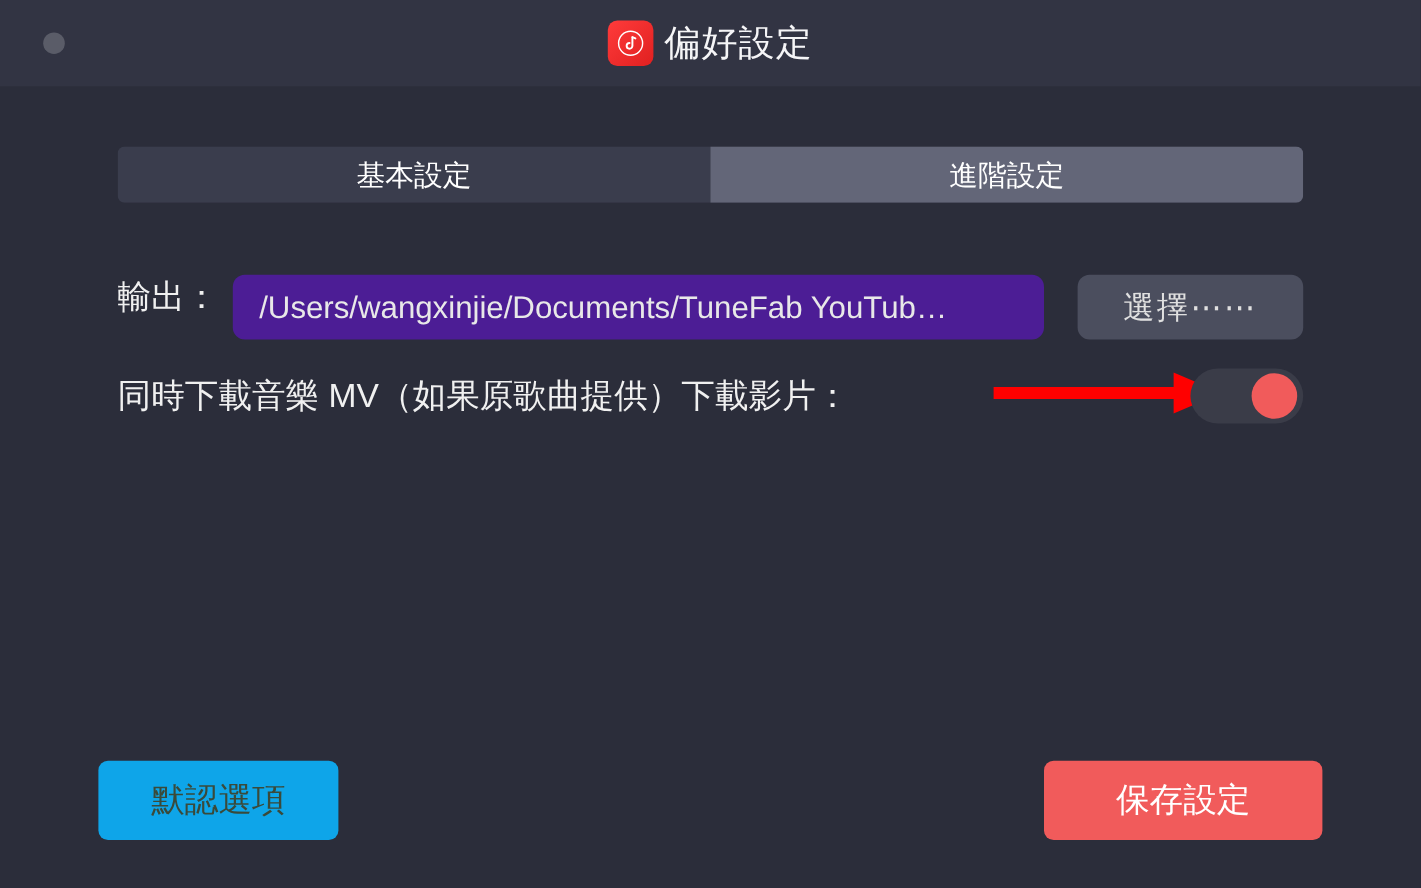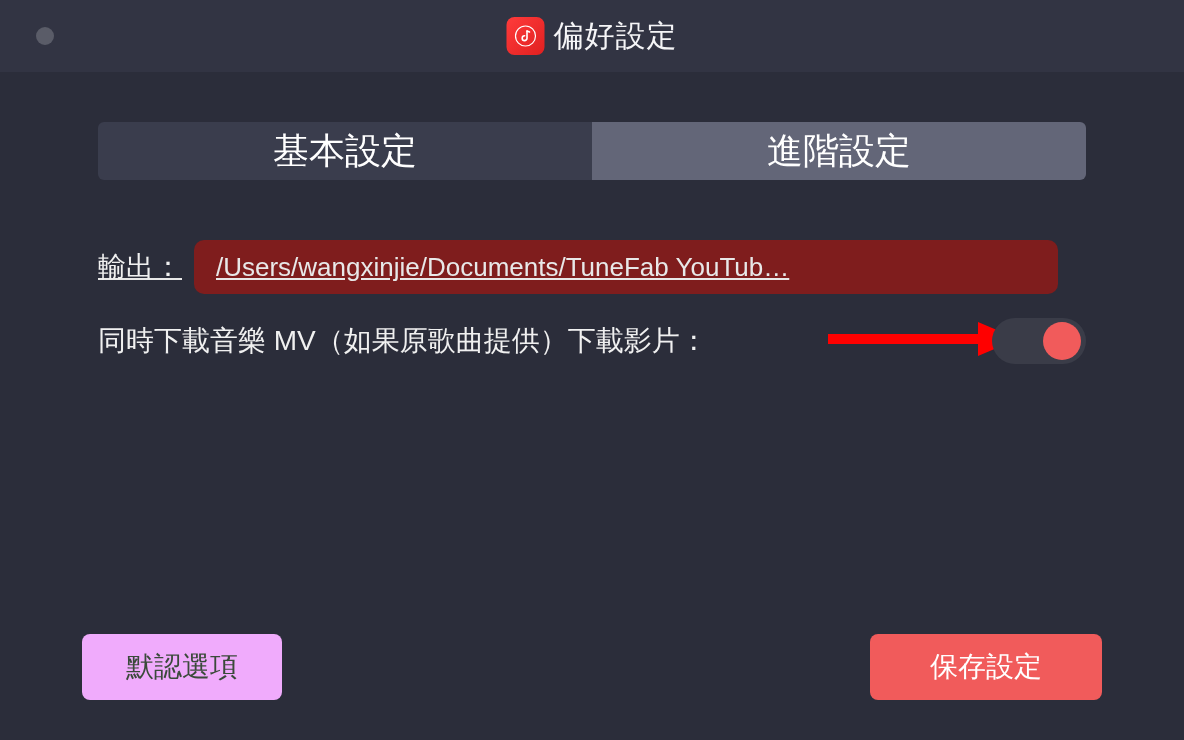--- a/index.html
+++ b/index.html
@@ -62,54 +62,53 @@
       padding: 50px 98px 0 98px;
     }
     .tabs {
       display: flex;
       width: 100%;
       border-radius: 6px;
       overflow: hidden;
     }
     .tab {
       flex: 1;
-      height: 58px;
+      height: 47px;
       display: flex;
       align-items: center;
       justify-content: center;
-      font-size: 36px;
+      font-size: 24px;
       cursor: pointer;
       font-weight: 500;
       font-family: Liberation Mono, monospace;
     }
     .tab-active {
       background: #3a3d4d;
       color: #ffffff;
     }
     .tab-inactive {
       background: #636678;
       color: #ffffff;
     }
     .settings-area {
       margin-top: 60px;
     }
     .row {
       display: flex;
-      align-items: center;
+      align-items: flex-start;
       margin-bottom: 28px;
-      text-decoration: underline;
     }
     .row-label {
       font-size: 28px;
       color: #f0f0f0;
       white-space: nowrap;
     }
     .path-box {
       flex: 1;
-      background: #7f1d1d;
+      background: #4c1d95;
       border-radius: 10px;
       height: 54px;
       display: flex;
       align-items: center;
       padding: 0 22px;
       margin: 0 28px 0 12px;
       color: #e8e8e8;
       font-size: 26px;
       overflow: hidden;
       white-space: nowrap;
@@ -173,21 +172,21 @@
     .btn {
       height: 66px;
       border: none;
       border-radius: 8px;
       font-size: 28px;
       padding: 0 44px;
       cursor: pointer;
       font-weight: 500;
     }
     .btn-default {
-      background: #f0abfc;
+      background: #0ea5e9;
       color: #3a4a3a;
     }
     .btn-save {
       background: #f15b5b;
       color: #ffffff;
       padding: 0 60px;
       text-align: right;
     }
   </style>
 </head>
@@ -210,20 +209,21 @@
 <div class="content">
   <div class="tabs">
     <div class="tab tab-active">基本設定</div>
     <div class="tab tab-inactive">進階設定</div>
   </div>
 
   <div class="settings-area">
     <div class="row">
       <div class="row-label">輸出：</div>
       <div class="path-box">/Users/wangxinjie/Documents/TuneFab YouTub…</div>
+      <button class="choose-btn">選擇⋯⋯</button>
     </div>
 
     <div class="download-row">
       <span class="download-text">同時下載音樂 MV（如果原歌曲提供）</span>
       <span class="download-text">下載影片：</span>
 
       <div class="arrow-annotation">
         <svg width="200" height="50" viewBox="0 0 200 50">
           <line x1="10" y1="25" x2="165" y2="25" stroke="#ff0000" stroke-width="10"></line>
           <polygon points="160,8 200,25 160,42" fill="#ff0000"></polygon>

